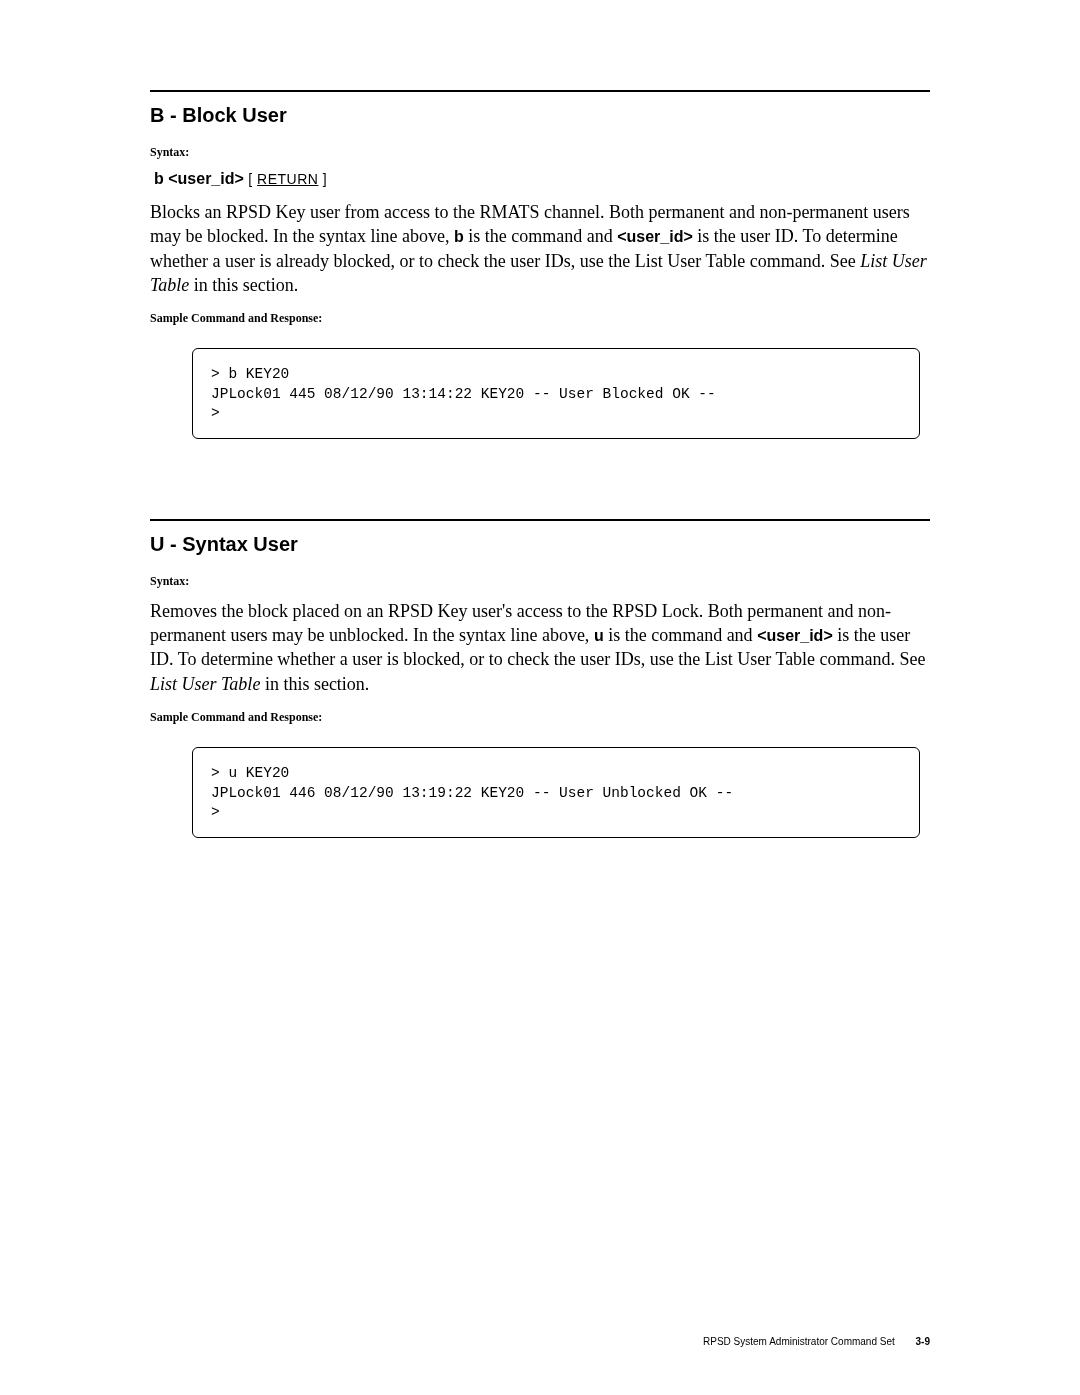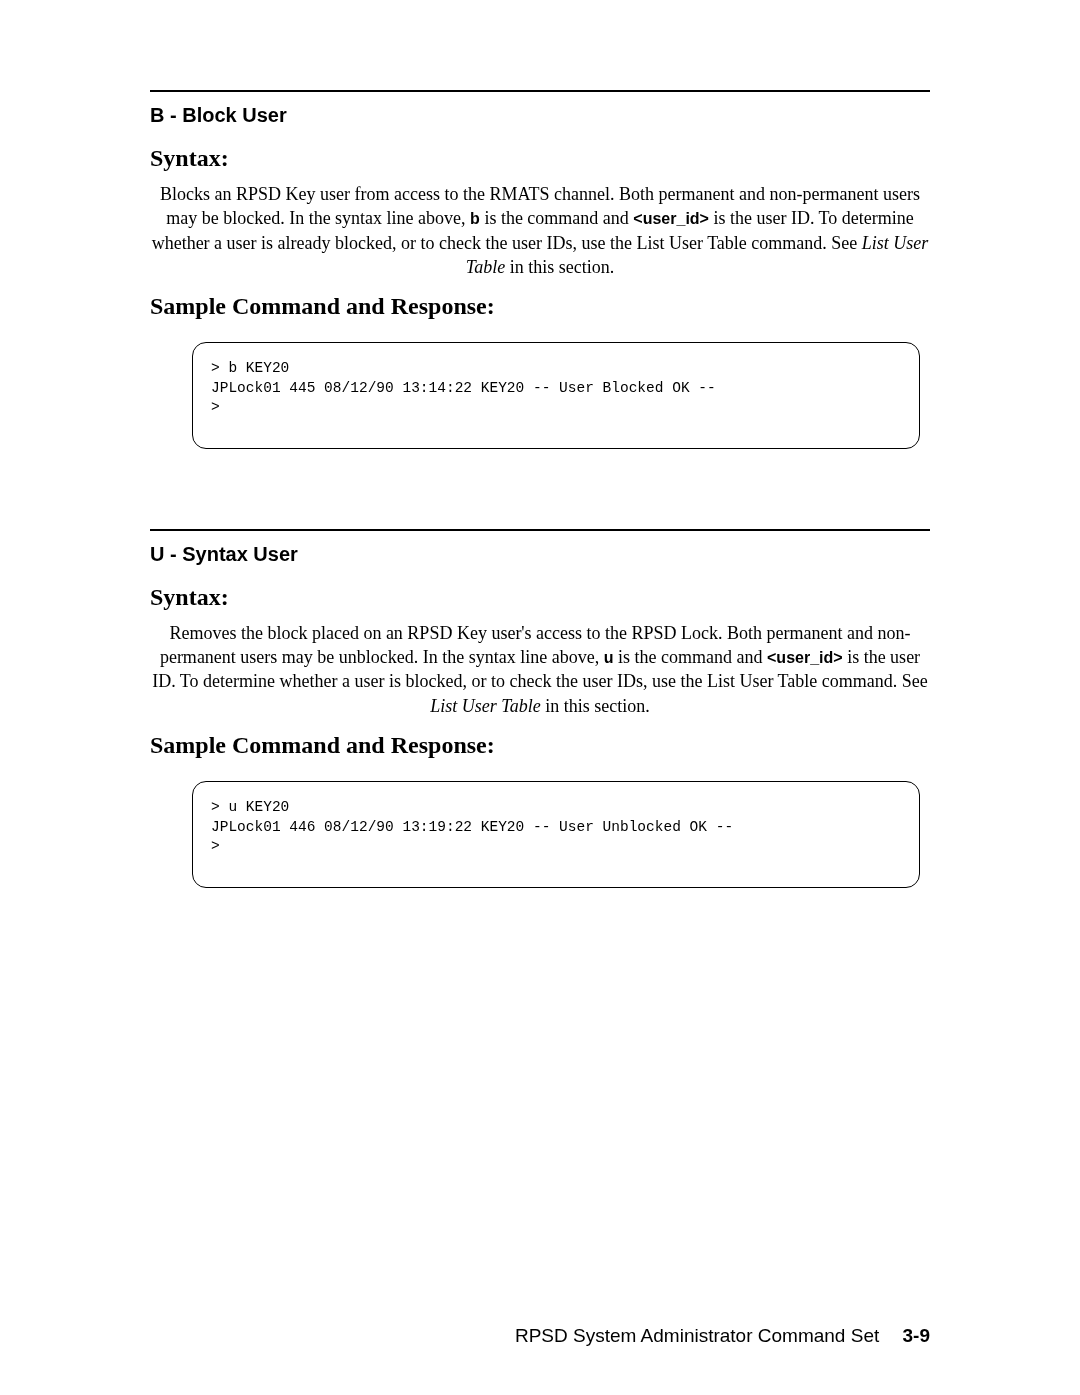--- a/index.html
+++ b/index.html
@@ -22,21 +22,21 @@
   }
   h2.section-title {
     font-family: Arial, Helvetica, sans-serif;
     font-weight: bold;
     font-size: 20px;
     margin: 0 0 18px 0;
   }
   .label-bold {
     font-family: "Times New Roman", Times, serif;
     font-weight: bold;
-    font-size: 24px;
+    font-size: 12px;
     margin: 0 0 10px 0;
   }
   .syntax-line {
     font-family: Arial, Helvetica, sans-serif;
     font-size: 16px;
     margin: 0 0 12px 4px;
   }
   .syntax-cmd {
     font-weight: bold;
   }
@@ -46,65 +46,68 @@
     letter-spacing: 0.5px;
   }
   .return-inner {
     text-decoration: underline;
   }
   p.body {
     font-family: "Times New Roman", Times, serif;
     font-size: 18px;
     line-height: 1.35;
     margin: 0 0 14px 0;
-    text-align: center;
   }
   .sans-bold {
     font-family: Arial, Helvetica, sans-serif;
     font-weight: bold;
     font-size: 16px;
   }
   .italic {
     font-style: italic;
   }
   .codebox {
     border: 1.5px solid #000;
-    border-radius: 14px;
+    border-radius: 6px;
     margin: 22px 10px 0 42px;
-    padding: 16px 18px 30px 18px;
+    padding: 16px 18px 14px 18px;
     font-family: "Courier New", Courier, monospace;
     font-size: 14.5px;
     line-height: 1.35;
     white-space: pre;
   }
   .section-gap {
     height: 80px;
   }
   .footer {
     position: absolute;
     bottom: 48px;
     right: 150px;
     font-family: Arial, Helvetica, sans-serif;
-    font-size: 19px;
+    font-size: 10px;
   }
   .footer .pagenum {
     font-weight: bold;
     margin-left: 18px;
   }
 </style>
 </head>
 <body>
 
 <div class="page">
 
   <hr class="section-rule">
   <h2 class="section-title">B - Block User</h2>
 
   <div class="label-bold">Syntax:</div>
 
+  <div class="syntax-line">
+    <span class="syntax-cmd">b &lt;user_id&gt;</span>
+    <span class="return-key"><span>[ </span><span class="return-inner">RETURN</span><span> ]</span></span>
+  </div>
 
   <p class="body">
     <span>Blocks an RPSD Key user from access to the RMATS channel. Both permanent and non-permanent users may be blocked. In the syntax line above, </span><span class="sans-bold">b</span><span> is the command and </span><span class="sans-bold">&lt;user_id&gt;</span><span> is the user ID. To determine whether a user is already blocked, or to check the user IDs, use the List User Table command. See </span><span class="italic">List User Table</span><span> in this section.</span>
   </p>
 
   <div class="label-bold">Sample Command and Response:</div>
 
   <div class="codebox">&gt; b KEY20
 JPLock01 445 08/12/90 13:14:22 KEY20 -- User Blocked OK --
 &gt;</div>

